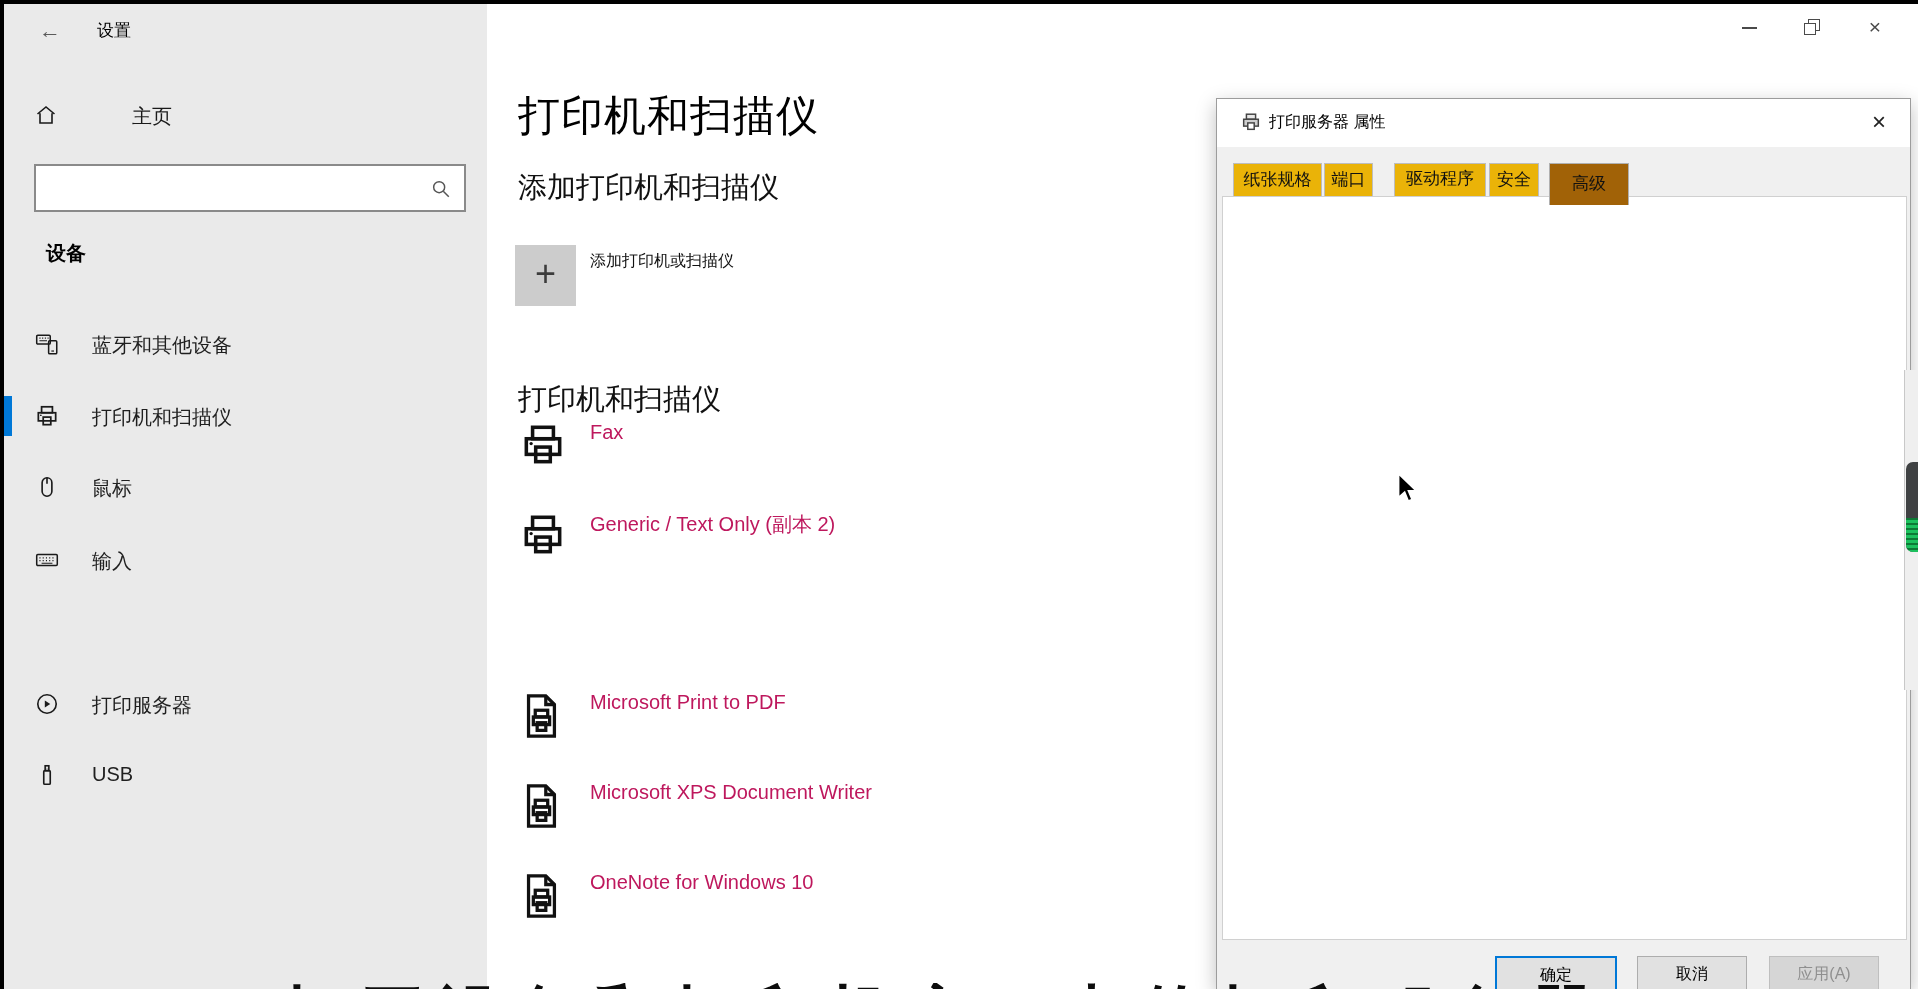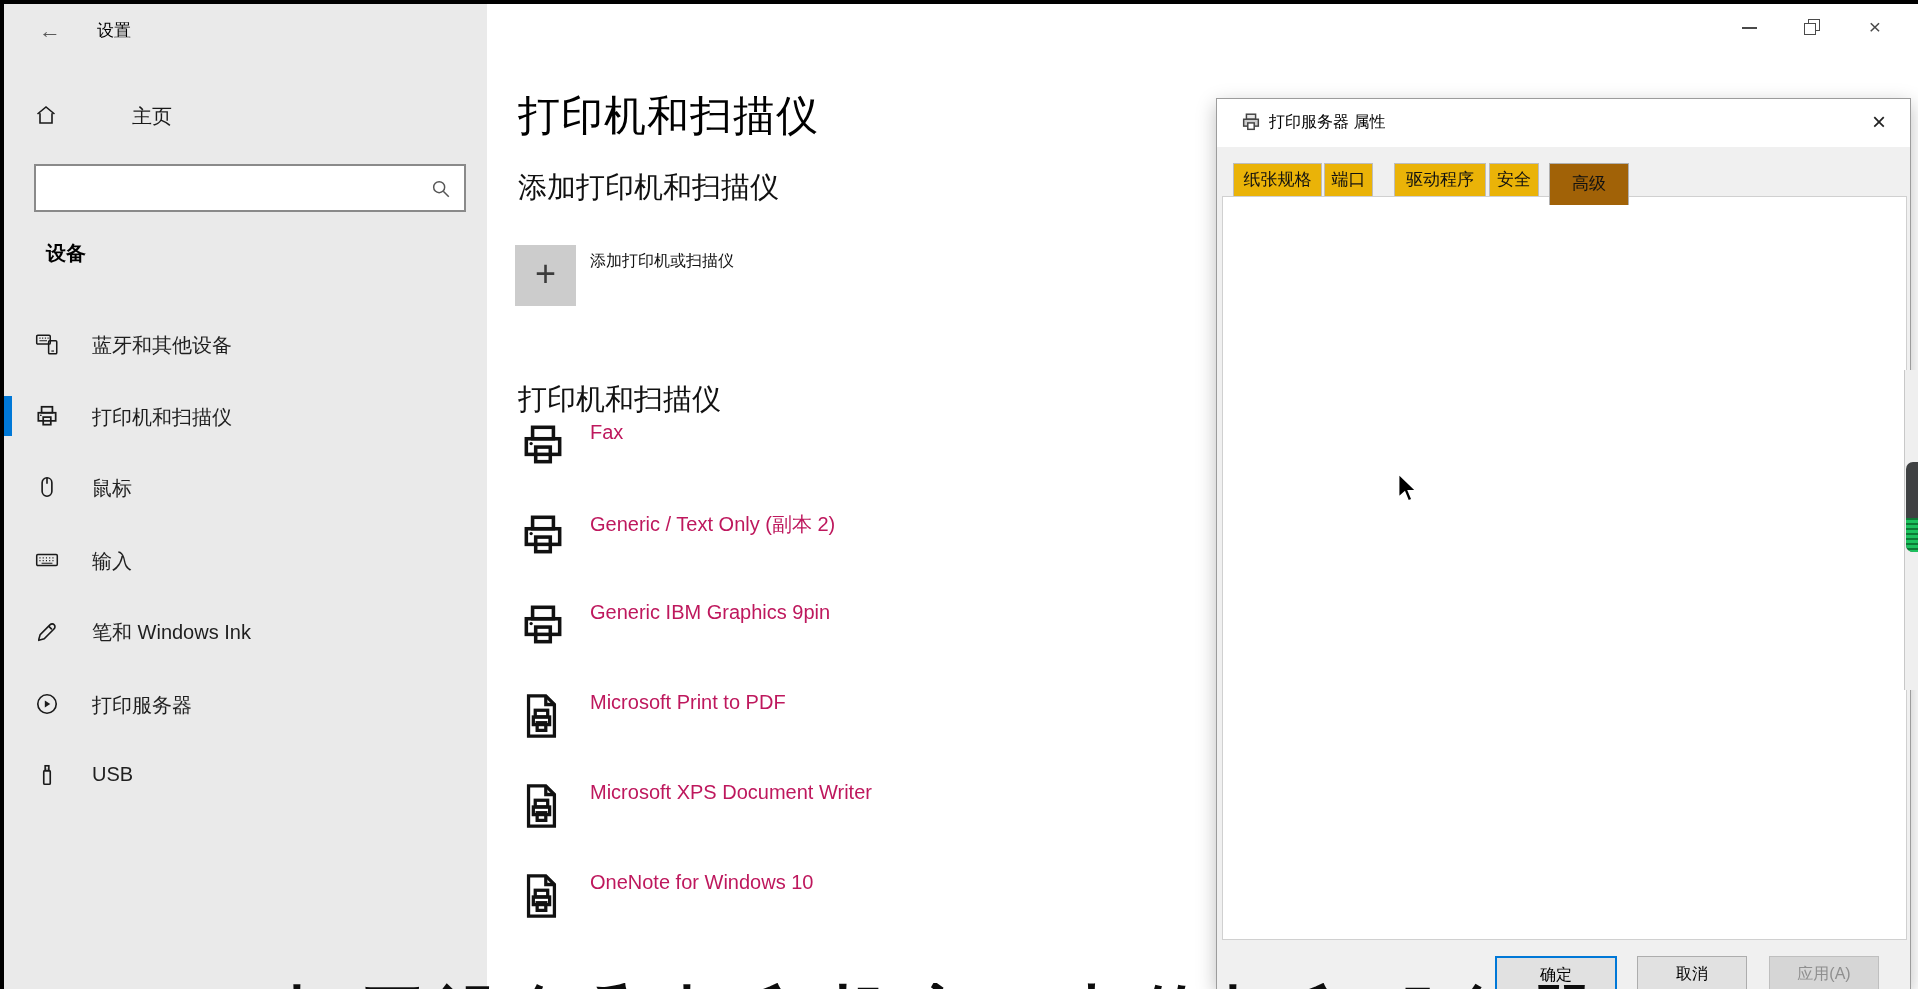--- a/index.html
+++ b/index.html
@@ -176,29 +176,20 @@
     <div class="nav-item" style="top:534px">
       <span class="icon">
         <svg width="26" height="26" viewBox="0 0 24 24" fill="none" stroke="#1a1a1a" stroke-width="1.4">
             <rect x="2.5" y="7" width="19" height="10" rx="1"></rect>
             <path d="M5 10h1M8 10h1M11 10h1M14 10h1M17 10h1M5 12.5h1M8 12.5h1M11 12.5h1M14 12.5h1M17 12.5h1M7 15h10" stroke-width="1.1"></path>
           </svg>
       </span>
       <span class="lbl">输入</span>
     </div>
 
-    <div class="nav-item" style="top:605px">
-      <span class="icon">
-        <svg width="26" height="26" viewBox="0 0 24 24" fill="none" stroke="#1a1a1a" stroke-width="1.5">
-            <path d="M4.5 19.5l1.2-4.2 9-9c1.2-1.2 3-1.2 4 0 1 1 .8 2.8-.3 3.9l-9 9-4.9 1.3z"></path>
-            <path d="M13.5 7.5l3 3"></path>
-          </svg>
-      </span>
-      <span class="lbl">笔和 Windows Ink</span>
-    </div>
 
     <div class="nav-item" style="top:678px">
       <span class="icon">
         <svg width="26" height="26" viewBox="0 0 24 24" fill="none" stroke="#1a1a1a" stroke-width="1.5">
             <circle cx="12" cy="12" r="8.5"></circle>
             <path d="M10 8.8l5 3.2-5 3.2z" fill="#1a1a1a" stroke="none"></path>
           </svg>
       </span>
       <span class="lbl">打印服务器</span>
     </div>
@@ -250,31 +241,20 @@
       <svg width="50" height="52" viewBox="0 0 24 24" fill="none" stroke="#111" stroke-width="1.7">
           <rect x="7" y="3.5" width="10" height="5.5"></rect>
           <rect x="4" y="9" width="16" height="7.5"></rect>
           <rect x="8.5" y="13" width="7" height="7"></rect>
           <circle cx="6.3" cy="11.3" r="0.8" fill="#111" stroke="none"></circle>
         </svg>
     </span>
     <span class="name">Generic / Text Only (副本 2)</span>
   </div>
 
-  <div class="printer-row" style="top:595px">
-    <span class="icon">
-      <svg width="50" height="52" viewBox="0 0 24 24" fill="none" stroke="#111" stroke-width="1.7">
-          <rect x="7" y="3.5" width="10" height="5.5"></rect>
-          <rect x="4" y="9" width="16" height="7.5"></rect>
-          <rect x="8.5" y="13" width="7" height="7"></rect>
-          <circle cx="6.3" cy="11.3" r="0.8" fill="#111" stroke="none"></circle>
-        </svg>
-    </span>
-    <span class="name">Generic IBM Graphics 9pin</span>
-  </div>
 
   <div class="printer-row" style="top:685px">
     <span class="icon">
       <svg width="46" height="54" viewBox="0 0 24 26" fill="none" stroke="#111" stroke-width="1.7">
           <path d="M5.5 2.5h9L19 7v16.5H5.5z"></path>
           <path d="M14.5 2.5V7H19"></path>
           <rect x="9" y="10" width="6.5" height="3.5"></rect>
           <rect x="8" y="13.5" width="8.5" height="4"></rect>
           <rect x="10" y="16.5" width="4.5" height="4"></rect>
         </svg>
@@ -316,21 +296,21 @@
             <rect x="4" y="9" width="16" height="7.5" fill="#cfcfcf"></rect>
             <rect x="8.5" y="13" width="7" height="7" fill="#fff"></rect>
           </svg>
       </span>
       <span class="dlg-title">打印服务器 属性</span>
       <span class="dlg-close">×</span>
     </div>
 
     <div class="tab inactive" style="left:16px;  width:89px;">纸张规格</div>
     <div class="tab inactive" style="left:107px; width:49px;">端口</div>
-    <div class="tab inactive" style="left:177px; width:92px;">驱动程序</div>
+    <div class="tab inactive" style="left:177px; width:92px;font-family:Liberation Mono, monospace;">驱动程序</div>
     <div class="tab inactive" style="left:272px; width:50px;">安全</div>
     <div class="tab active" style="left:332px; width:80px;">高级</div>
 
     <div class="tab-panel"></div>
 
     <div class="computer-row">
       <span class="computer-icon">
         <svg width="32" height="58" viewBox="0 0 30 56">
             <polygon points="4,6 20,2 20,50 4,54" fill="#c7c9cb" stroke="#8a8a8a" stroke-width="1"></polygon>
             <polygon points="20,2 26,6 26,52 20,50" fill="#9ea1a3" stroke="#8a8a8a" stroke-width="1"></polygon>

